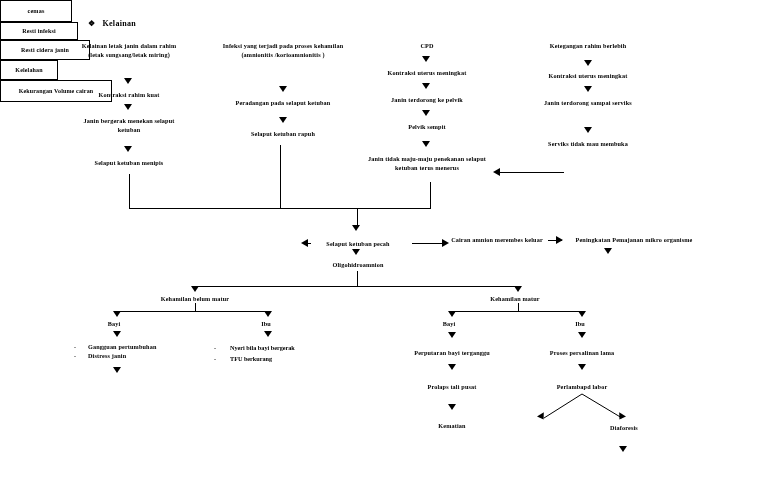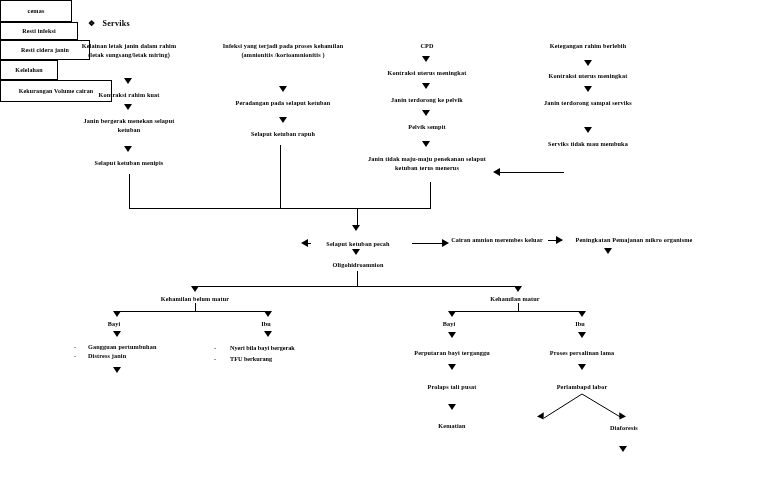--- a/index.html
+++ b/index.html
@@ -103,21 +103,21 @@
     line-height: 1.45;
   }
   svg.diag { position: absolute; overflow: visible; }
 </style>
 </head>
 <body>
 
 <div id="page">
 
   <div class="heading" style="left:88px; top:19px;">
-    <span class="bullet-glyph">❖</span><span>Serviks</span>
+    <span class="bullet-glyph">❖</span><span>Kelainan</span>
   </div>
 
   <div class="node" style="left:73px; top:42px; width:112px;">Kelainan letak janin dalam rahim
 (letak sungsang/letak miring)</div>
   <div class="arrow-down" style="left:124px; top:78px;"></div>
   <div class="node" style="left:73px; top:91px; width:112px;">Kontraksi rahim kuat</div>
   <div class="arrow-down" style="left:124px; top:104px;"></div>
   <div class="node" style="left:73px; top:117px; width:112px;">Janin bergerak menekan selaput ketuban</div>
   <div class="arrow-down" style="left:124px; top:146px;"></div>
   <div class="node" style="left:73px; top:159px; width:112px;">Selaput ketuban menipis</div>

